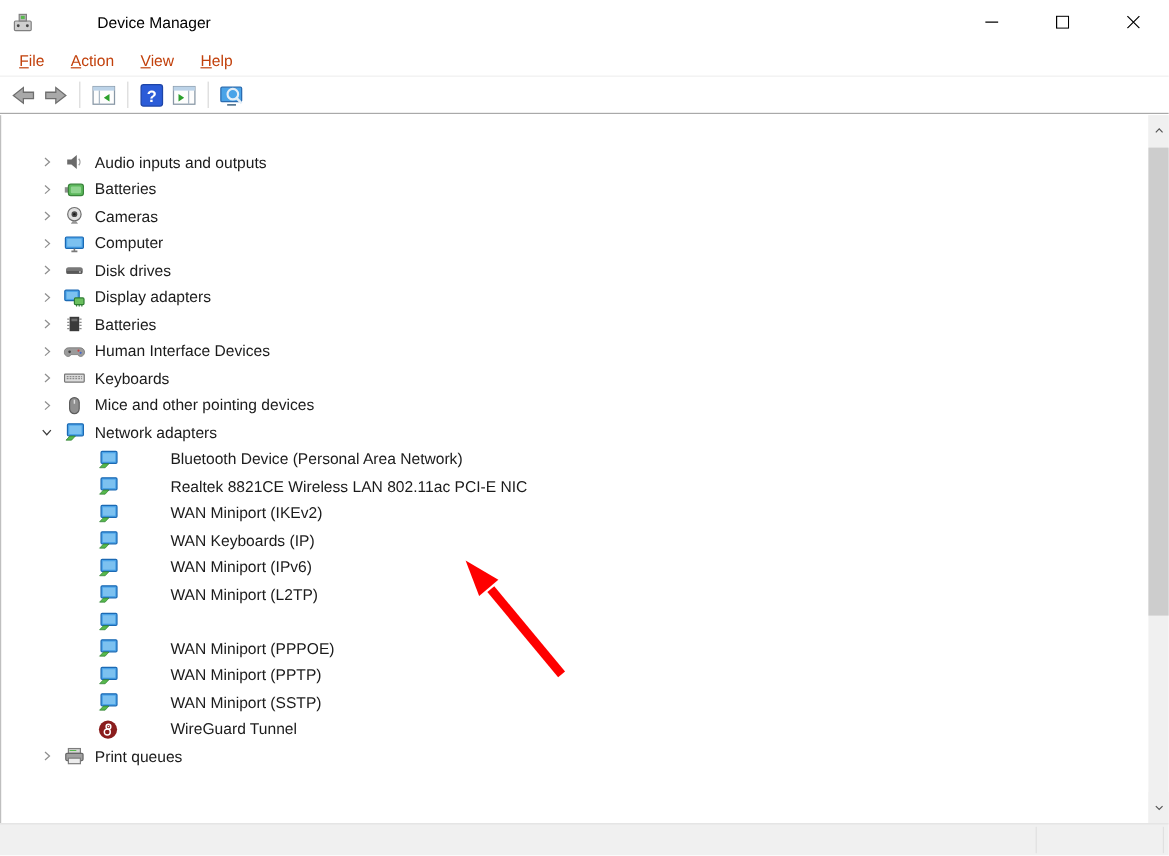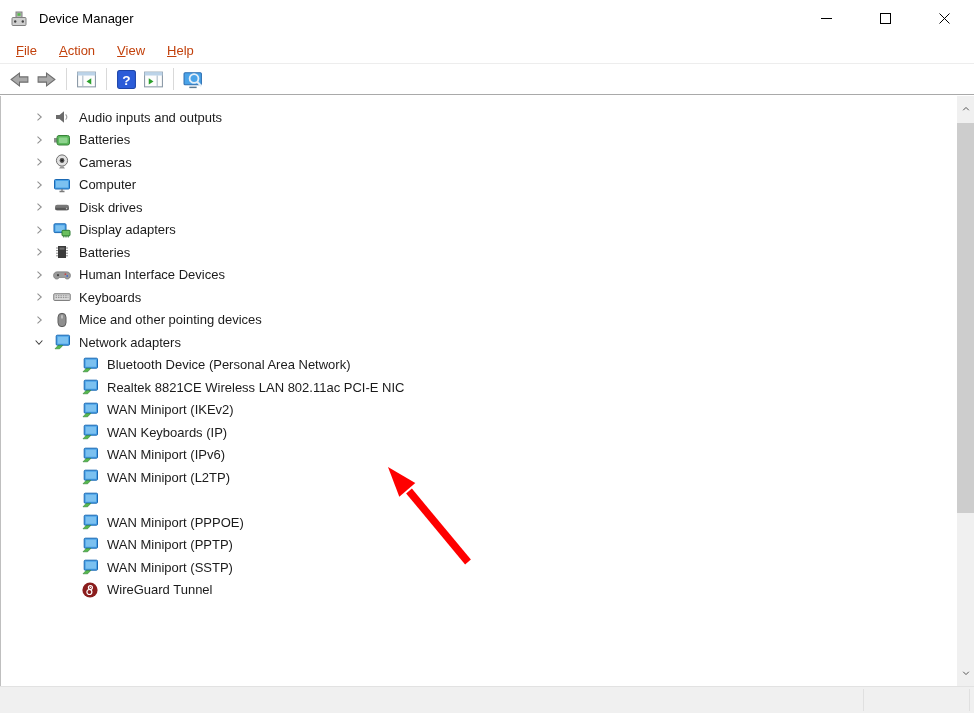--- a/index.html
+++ b/index.html
@@ -5,42 +5,42 @@
   * { margin:0; padding:0; box-sizing:border-box; }
   html,body { width:974px; height:713px; overflow:hidden; }
   body {
     font-family:"Liberation Sans","DejaVu Sans",sans-serif;
     font-size:13px; color:#1b1b1b; background:#ffffff; position:relative;
   }
 
   
   .titlebar { height:37px; display:flex; align-items:center; background:#ffffff; position:relative; }
   .titlebar .app-icon { width:20px; height:20px; margin:0 10px 0 9px; }
-  .titlebar .title { font-size:13px; color:#000; }
+  .titlebar .title { font-size:13px; color:#000;margin-left:42px; }
   .win-controls { position:absolute; right:0; top:0; height:37px; display:flex; }
   .win-btn { width:59px; height:37px; display:flex; align-items:center; justify-content:center; background:transparent; border:none; cursor:default; }
   .win-btn svg { width:11px; height:11px; }
 
   
   .menubar { height:27px; display:flex; align-items:center; padding-left:5px; background:#fff; border-bottom:1px solid #ededed; }
   .menu-item { padding:4px 11px; color:#c2410c; cursor:default; }
   .menu-item u { text-decoration:underline; }
 
   
   .toolbar { height:31px; display:flex; align-items:center; padding-left:6px; background:#fff; border-bottom:1px solid #a9a9a9; }
   .tool-btn { width:25px; height:25px; display:flex; align-items:center; justify-content:center; background:transparent; border:none; margin:0 1px; }
   .tool-btn svg { width:21px; height:21px; }
   .tool-sep { width:1px; height:22px; background:#d9d9d9; margin:0 6px; }
 
   
   .content { position:absolute; top:96px; left:0; right:0; bottom:27px; background:#fff; border-left:1px solid #bfbfbf; overflow:hidden; }
-  .tree { padding-top:10px; }
+  .tree { padding-top:28px; }
   .tree-row { height:22.5px; display:flex; align-items:center; white-space:nowrap; }
   .tree-row.lvl0 { padding-left:30px; }
-  .tree-row.lvl1 { padding-left:80px; }
+  .tree-row.lvl1 { padding-left:80px;gap:35px; }
   .chev { width:16px; height:16px; display:flex; align-items:center; justify-content:center; flex:0 0 16px; }
   .chev svg { width:12px; height:12px; }
   .t-icon { width:18px; height:18px; margin-left:6px; flex:0 0 18px; }
   .tree-row.lvl1 .t-icon { margin-left:0; }
   .t-icon svg { width:18px; height:18px; display:block; }
   .t-label { margin-left:8px; color:#1b1b1b; }
 
   
   .scrollbar { position:absolute; top:96px; right:0; width:17px; bottom:27px; background:#f0f0f0; }
   .sb-btn { position:absolute; left:0; width:17px; height:26px; display:flex; align-items:center; justify-content:center; background:#f0f0f0; border:none; }
@@ -427,20 +427,36 @@
         <span class="t-icon">
           <svg viewBox="0 0 18 18">
             <circle cx="9" cy="9" r="7.6" fill="#8a1d1d"></circle>
             <circle cx="9.4" cy="6.6" r="2" fill="none" stroke="#fff" stroke-width="1.2"></circle>
             <circle cx="8.4" cy="11" r="2.5" fill="none" stroke="#fff" stroke-width="1.2"></circle>
             <circle cx="9.4" cy="6.4" r="0.7" fill="#fff"></circle>
           </svg>
         </span>
         <span class="t-label">WireGuard Tunnel</span>
       </div>
+      <div class="tree-row lvl0">
+        <span class="chev">
+          <svg viewBox="0 0 16 16">
+            <path d="M6 3.5l5 4.5-5 4.5" fill="none" stroke="#8f8f8f" stroke-width="1.4"></path>
+          </svg>
+        </span>
+        <span class="t-icon">
+          <svg viewBox="0 0 18 18">
+            <rect x="4" y="2.8" width="10" height="4" fill="#d6d6d6" stroke="#7d7d7d"></rect>
+            <rect x="1.8" y="6.8" width="14.4" height="6" rx="1" fill="#a0a0a0" stroke="#666"></rect>
+            <rect x="4" y="10.8" width="10" height="4.6" fill="#ececec" stroke="#7d7d7d"></rect>
+            <path d="M5 4.4h5.6" stroke="#57b94c"></path>
+          </svg>
+        </span>
+        <span class="t-label">Print queues</span>
+      </div>
     </div>
 </div>
 
 <div class="scrollbar">
   <button class="sb-btn up">
     <svg viewBox="0 0 16 16">
         <path d="M3.5 10l4.5-4.5L12.5 10" fill="none" stroke="#565656" stroke-width="1.6"></path>
       </svg>
   </button>
   <div class="sb-thumb"></div>

